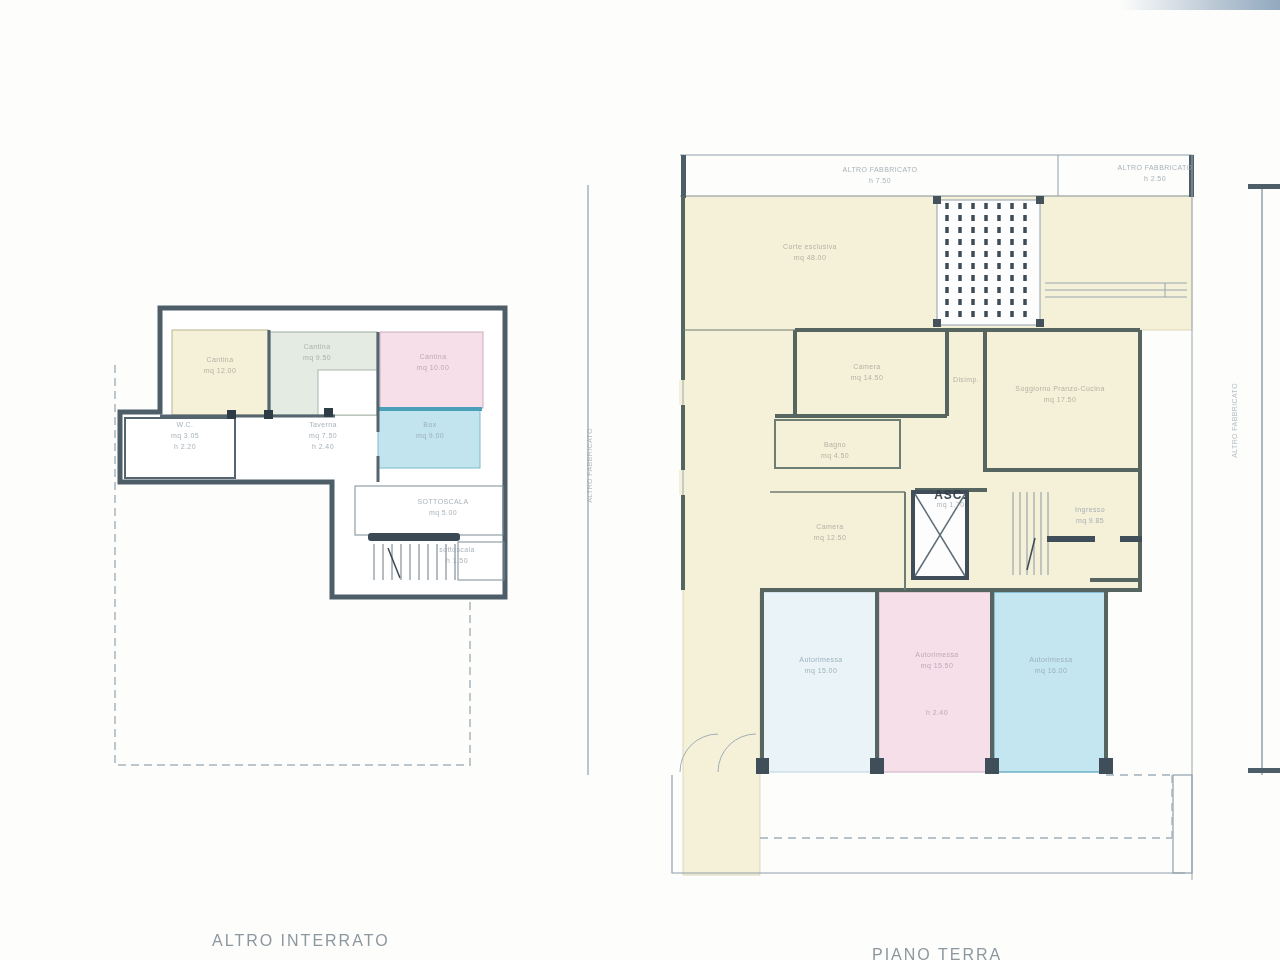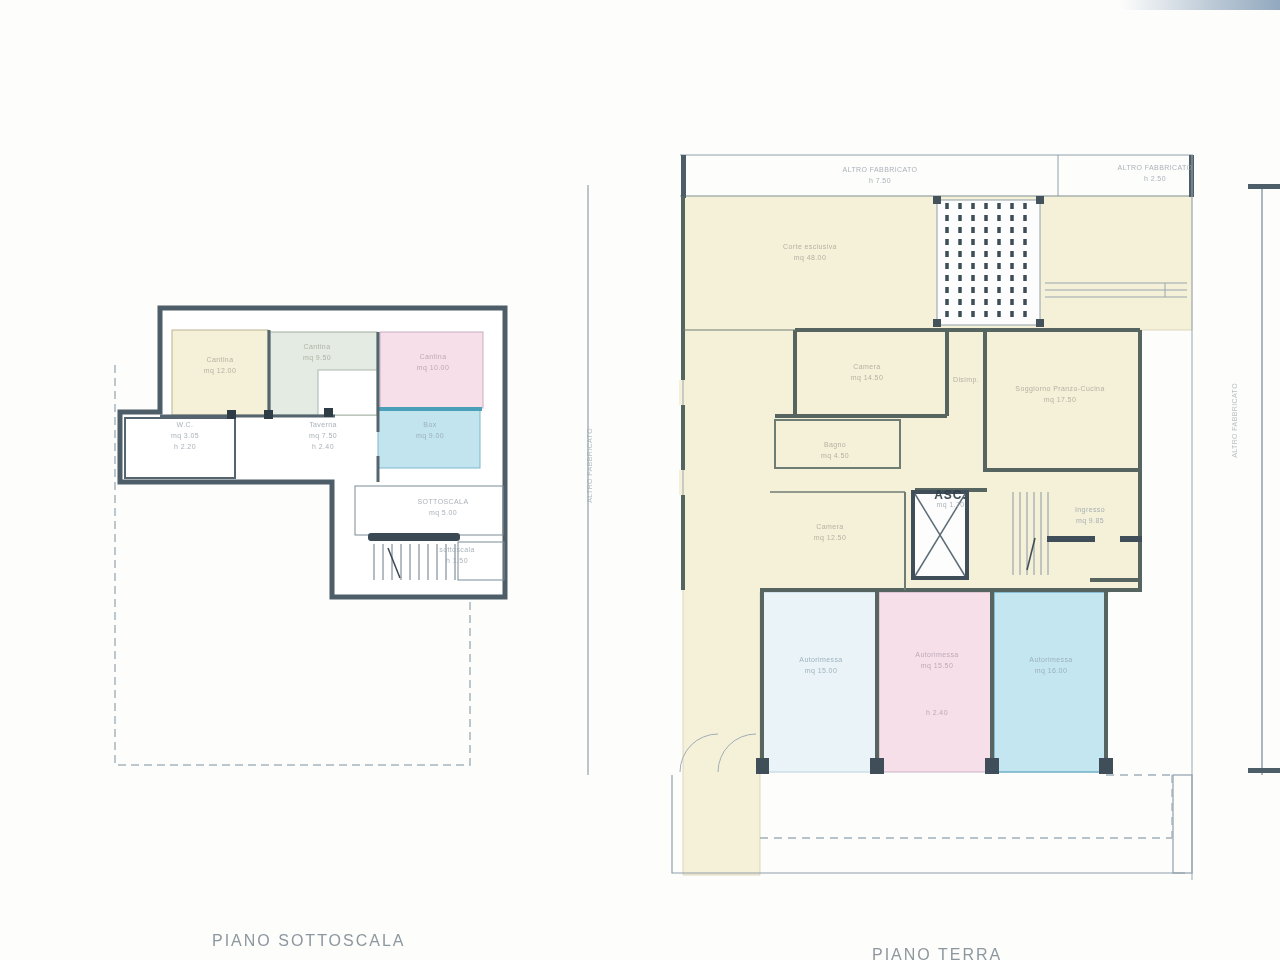--- a/index.html
+++ b/index.html
@@ -297,16 +297,16 @@
   <div class="lbl pink" style="left:888px;top:650px;width:98px;">
     <span>Autorimessa</span>
       <span>mq 15.50</span>
     <span style="margin-top:36px;">h 2.40</span>
   </div>
   <div class="lbl blue" style="left:1000px;top:655px;width:102px;">
     <span>Autorimessa</span>
       <span>mq 16.00</span>
   </div>
 
-  <div class="caption" style="left:212px;top:932px;">PIANO SOTTOSCALA</div>
+  <div class="caption" style="left:212px;top:932px;">ALTRO INTERRATO</div>
   <div class="caption" style="left:872px;top:946px;">PIANO TERRA</div>
 
 </div>
 
 </body></html>

